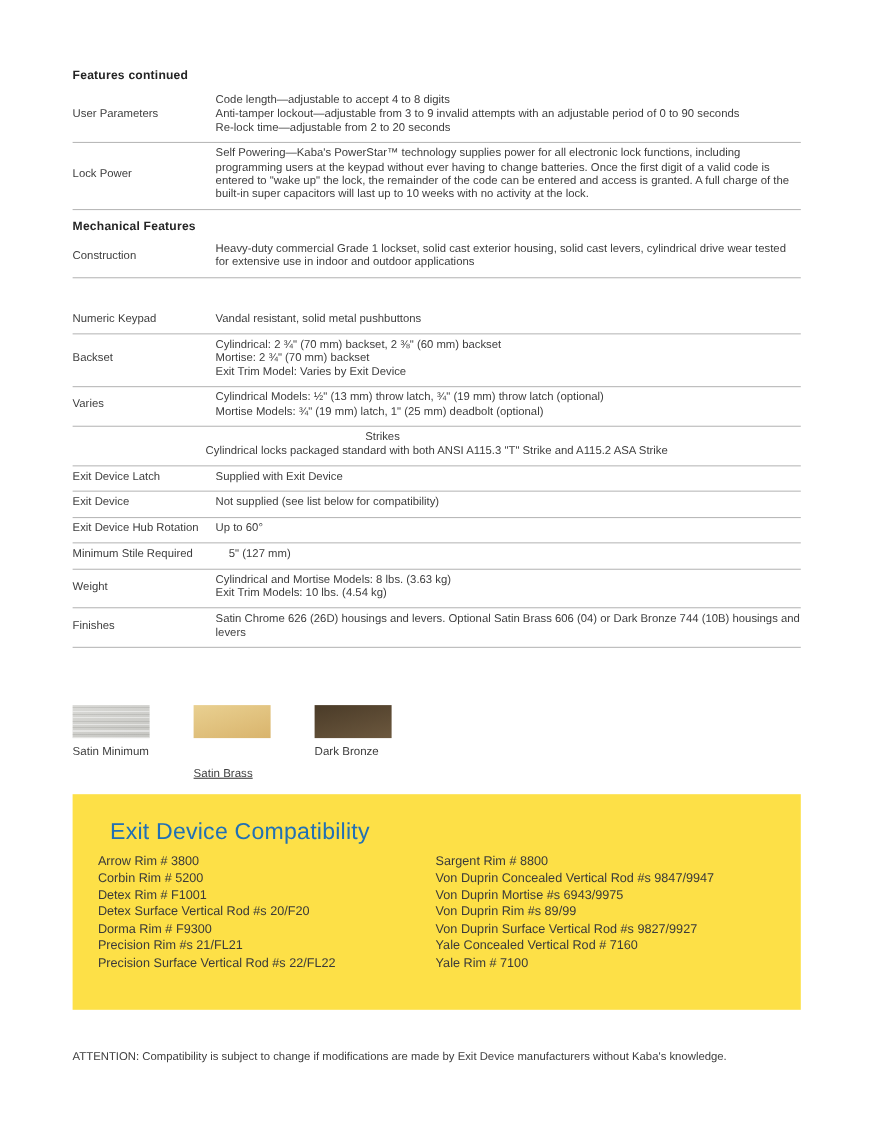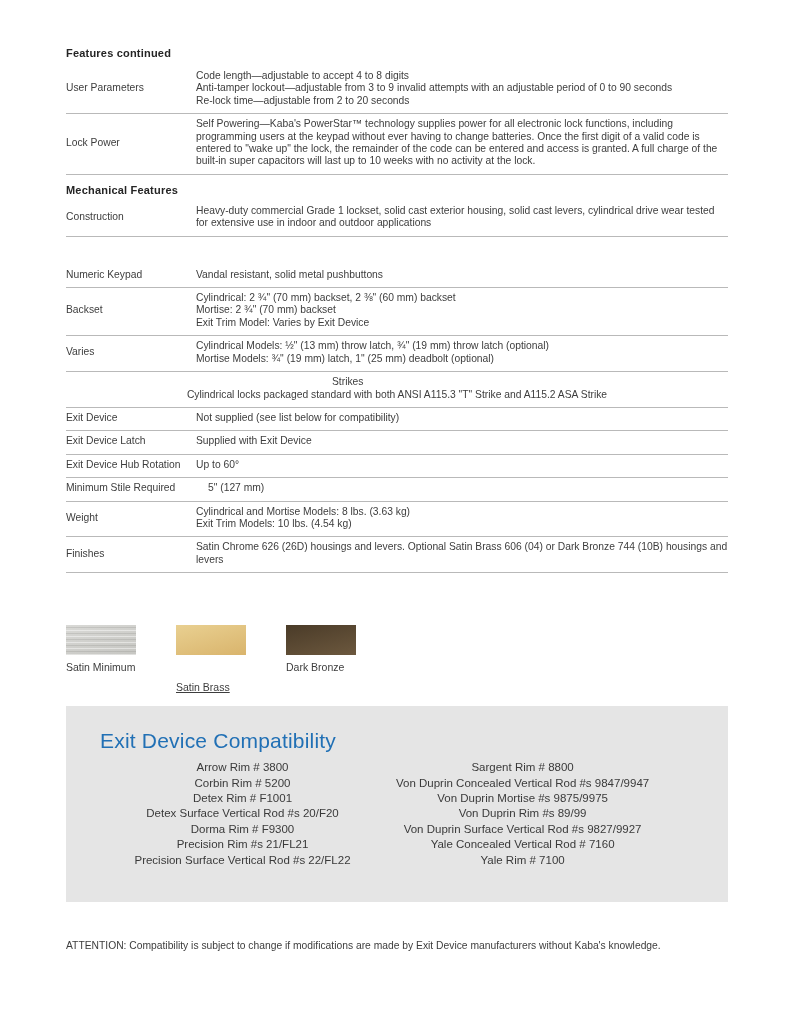--- a/index.html
+++ b/index.html
@@ -5,21 +5,21 @@
   html,body{margin:0;padding:0;background:#ffffff;}
   .page{
     position:relative;
     width:794px;height:1024px;
     margin:0 auto;
     background:#ffffff;
     font-family:"Liberation Sans",sans-serif;
     color:#3d3d3d;
     overflow:hidden;
     box-sizing:border-box;
-    padding:47px 66px 0 66px;
+    padding:63px 66px 0 66px;
   }
   .sec-heading{
     font-size:11px;
     font-weight:bold;
     color:#252525;
     letter-spacing:.2px;
   }
   .sec-heading.first{margin:0 0 7px 0;}
   .sec-heading.mech{margin:9px 0 5px 0;}
   .spec-table{width:100%;}
@@ -71,21 +71,21 @@
     padding:23px 20px 34px 23px;
     box-sizing:border-box;
     width:662px;
   }
   .compat-title{
     margin-left:11px;
     font-size:21px;
     color:#2170b5;
     letter-spacing:.2px;
   }
-  .compat-cols{display:flex;margin-top:7px;text-align:center;}
+  .compat-cols{display:flex;margin-top:7px;}
   .compat-col{list-style:none;margin:0;padding:0;}
   .compat-col.left{width:307px;flex:none;}
   .compat-col li{
     font-size:11.5px;
     line-height:15.4px;
     color:#3a3a3a;
   }
   .attention{
     margin-top:37px;
     font-size:10.3px;
@@ -147,29 +147,29 @@
         <div class="tline">Mortise Models: ¾" (19 mm) latch, 1" (25 mm) deadbolt (optional)</div>
       </div>
     </div>
     <div class="trow" style="border-bottom-color: rgb(185, 185, 185); flex-direction: column;">
       <div class="tlabel">Strikes</div>
       <div class="tvalue">
         <div class="tline">Cylindrical locks packaged standard with both ANSI A115.3 "T" Strike and A115.2 ASA Strike</div>
       </div>
     </div>
     <div class="trow" style="border-bottom-color: rgb(185, 185, 185);">
+      <div class="tlabel">Exit Device Latch</div>
+      <div class="tvalue">
+        <div class="tline">Supplied with Exit Device</div>
+      </div>
+    </div>
+    <div class="trow" style="border-bottom-color: rgb(185, 185, 185);">
       <div class="tlabel">Exit Device</div>
       <div class="tvalue">
         <div class="tline">Not supplied (see list below for compatibility)</div>
-      </div>
-    </div>
-    <div class="trow" style="border-bottom-color: rgb(185, 185, 185);">
-      <div class="tlabel">Exit Device Latch</div>
-      <div class="tvalue">
-        <div class="tline">Supplied with Exit Device</div>
       </div>
     </div>
     <div class="trow" style="border-bottom-color: rgb(185, 185, 185);">
       <div class="tlabel">Exit Device Hub Rotation</div>
       <div class="tvalue">
         <div class="tline">Up to 60°</div>
       </div>
     </div>
     <div class="trow" style="border-bottom-color: rgb(185, 185, 185); gap: 12px;">
       <div class="tlabel">Minimum Stile Required</div>
@@ -200,36 +200,36 @@
     <div class="swatch-item">
       <div class="swatch" style="background: linear-gradient(165deg, rgb(233, 208, 145), rgb(217, 180, 108));"></div>
       <div class="swatch-label" style="margin-top:26px;text-decoration:underline;">Satin Brass</div>
     </div>
     <div class="swatch-item">
       <div class="swatch" style="background: linear-gradient(165deg, rgb(74, 59, 40), rgb(108, 88, 62));"></div>
       <div class="swatch-label">Dark Bronze</div>
     </div>
   </div>
 
-  <div class="compat-panel" style="background: #e5e5e5;">
+  <div class="compat-panel" style="background: #fde047;">
     <div class="compat-title" style="color: rgb(33, 112, 181);">Exit Device Compatibility</div>
     <div class="compat-cols">
       <ul class="compat-col left">
         <li>Arrow Rim # 3800</li>
         <li>Corbin Rim # 5200</li>
         <li>Detex Rim # F1001</li>
         <li>Detex Surface Vertical Rod #s 20/F20</li>
         <li>Dorma Rim # F9300</li>
         <li>Precision Rim #s 21/FL21</li>
         <li>Precision Surface Vertical Rod #s 22/FL22</li>
       </ul>
       <ul class="compat-col right">
         <li>Sargent Rim # 8800</li>
         <li>Von Duprin Concealed Vertical Rod #s 9847/9947</li>
-        <li>Von Duprin Mortise #s 9875/9975</li>
+        <li>Von Duprin Mortise #s 6943/9975</li>
         <li>Von Duprin Rim #s 89/99</li>
         <li>Von Duprin Surface Vertical Rod #s 9827/9927</li>
         <li>Yale Concealed Vertical Rod # 7160</li>
         <li>Yale Rim # 7100</li>
       </ul>
     </div>
   </div>
 
   <div class="attention">ATTENTION: Compatibility is subject to change if modifications are made by Exit Device manufacturers without Kaba's knowledge.</div>
 

